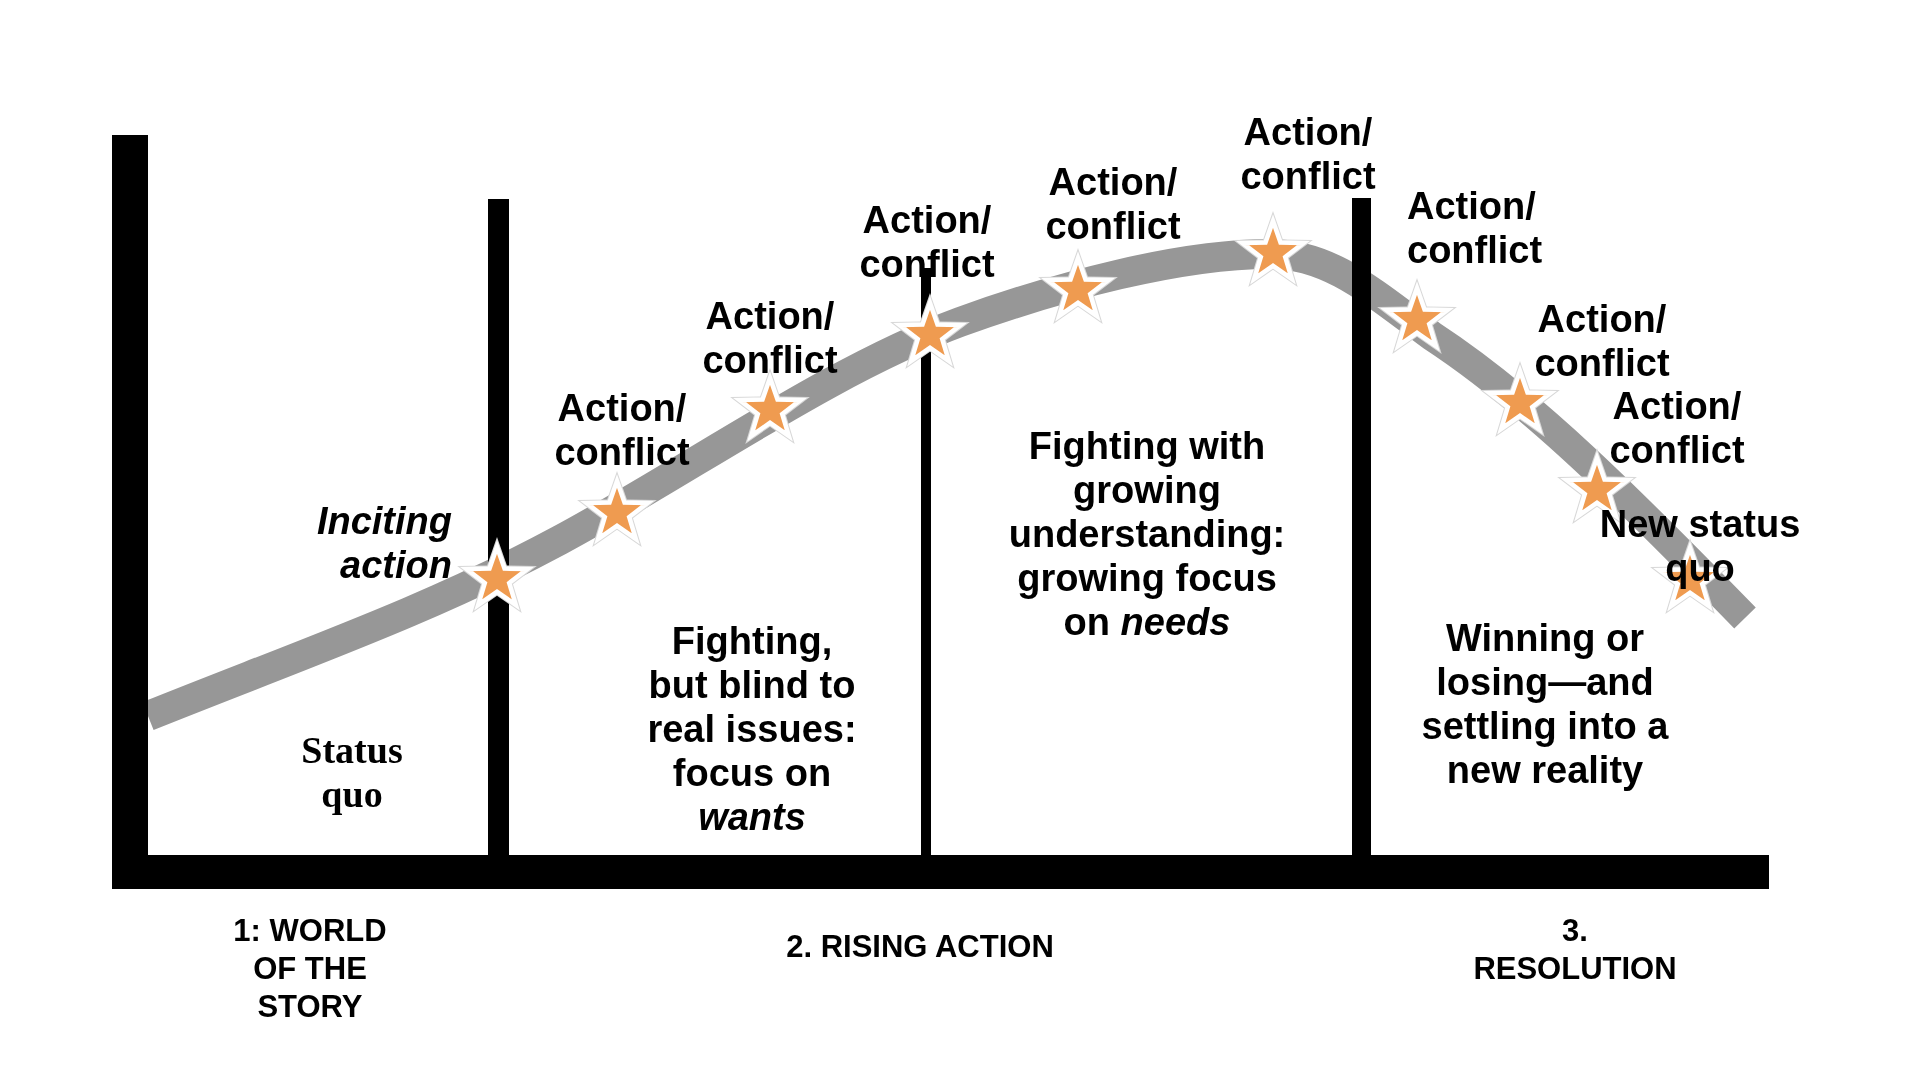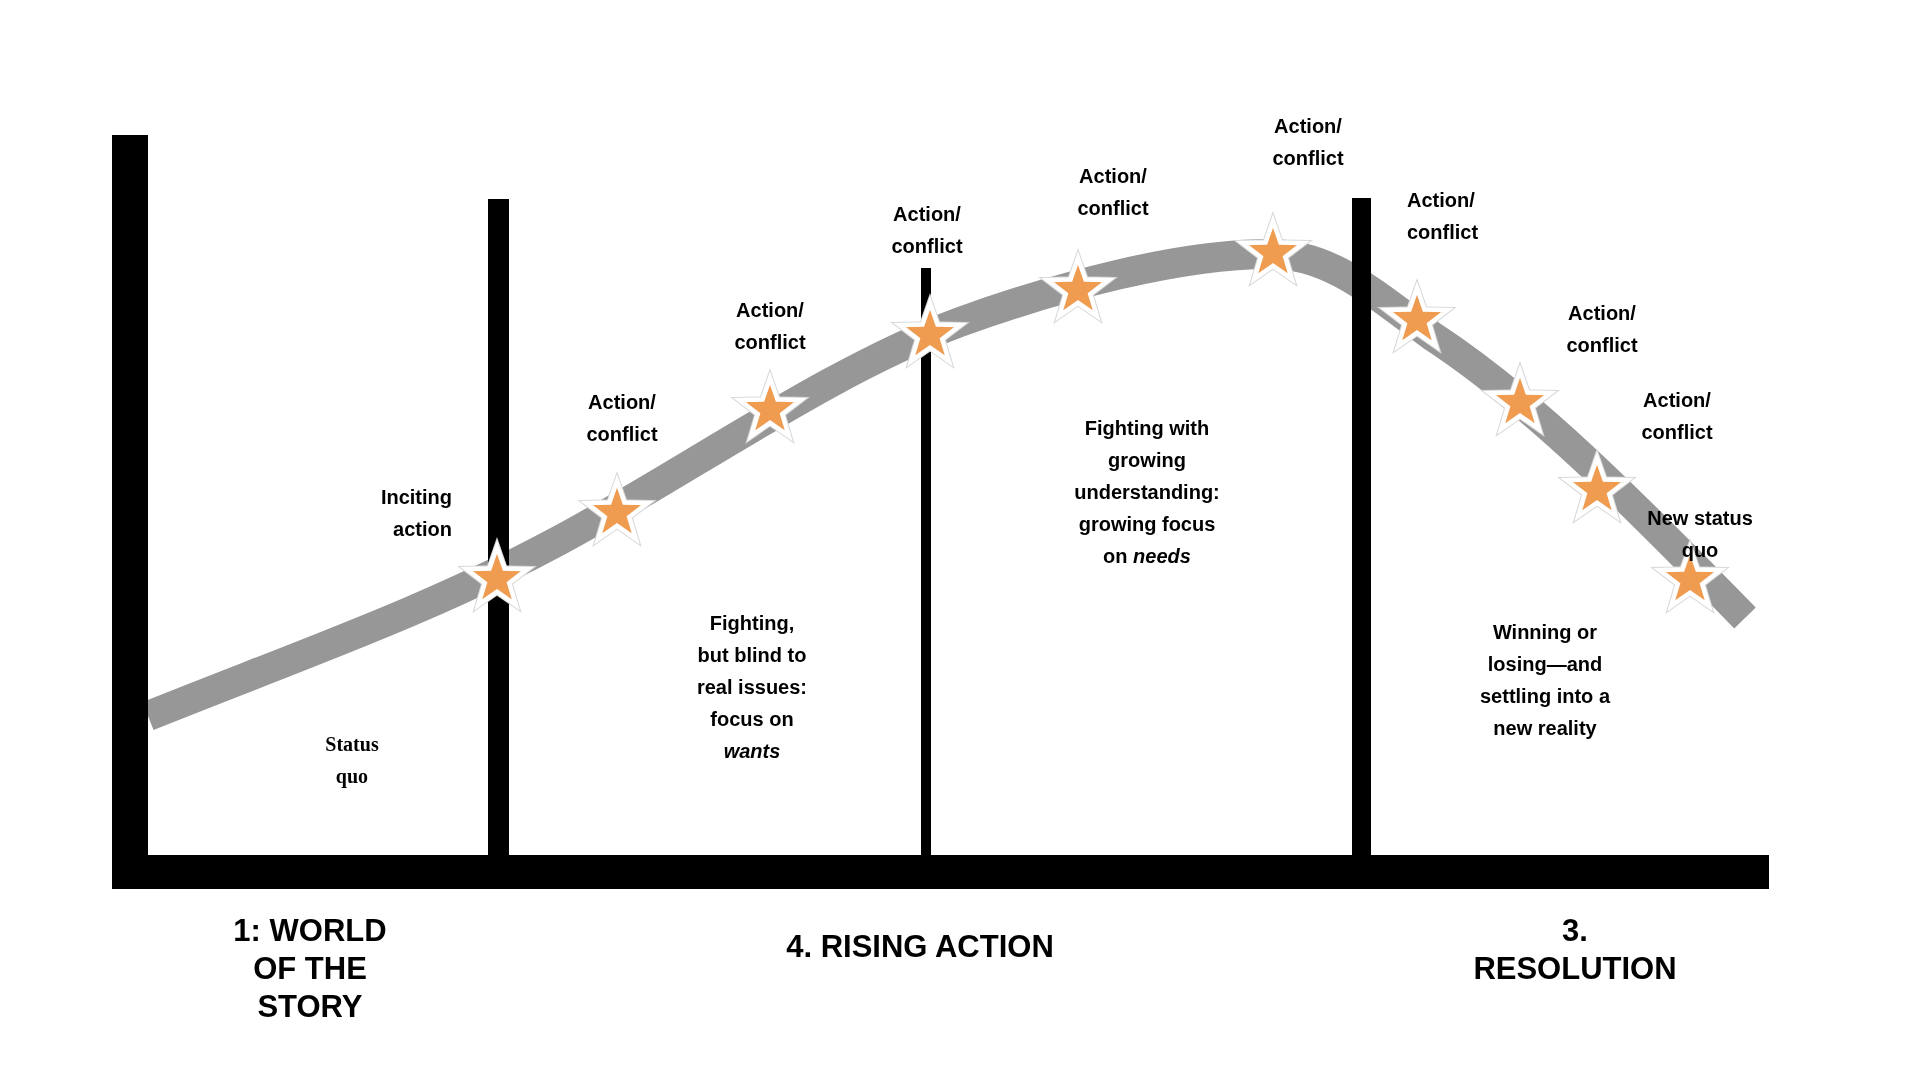--- a/index.html
+++ b/index.html
@@ -8,22 +8,22 @@
     width:1920px;height:1080px;
     background:#ffffff;
     overflow:hidden;
     font-family:"Liberation Sans","DejaVu Sans",sans-serif;
     color:#000;
   }
   .layer{position:absolute;left:0;top:0;width:1920px;height:1080px;}
   .label{
     position:absolute;
     font-weight:bold;
-    font-size:20px;
-    line-height:32px;
+    font-size:38px;
+    line-height:44px;
     text-align:center;
     white-space:pre-line;
     transform:translateX(-50%);
     color:#000;
   }
   .label.right{transform:translateX(-100%);text-align:right;}
   .label.left{transform:none;text-align:left;}
   .label.phase{font-size:31px;line-height:38px;}
   .it{font-style:italic;}
 </style>
@@ -84,21 +84,21 @@
         <g>
           <polygon points="1690.0,538.0 1699.9,566.4 1729.9,567.0 1706.0,585.2 1714.7,614.0 1690.0,596.8 1665.3,614.0 1674.0,585.2 1650.1,567.0 1680.1,566.4" fill="#D8D8D8"></polygon>
           <polygon points="1690.0,548.0 1697.5,569.6 1720.4,570.1 1702.2,584.0 1708.8,605.9 1690.0,592.8 1671.2,605.9 1677.8,584.0 1659.6,570.1 1682.5,569.6" fill="#EF9B50" stroke="#FFFFFF" stroke-width="4.5"></polygon>
         </g>
       </g>
   </svg>
 
   <div class="label" style="left:352px;top:728px;font-family:Liberation Serif, serif;">Status
 quo</div>
 
-  <div class="label right" style="left:452px;top:481px;">Inciting
+  <div class="label right" style="left:452px;top:499px;font-style:italic;">Inciting
 action</div>
 
   <div class="label" style="left:752px;top:575px;">
     <span>Fighting,
 but blind to
 real issues:
 focus on
 </span><span class="it">wants</span>
   </div>
 
@@ -114,21 +114,21 @@
 losing—and
 settling into a
 new reality</div>
 
   <div class="label" style="left:1700px;top:502px;">New status
 quo</div>
 
   <div class="label phase" style="left:310px;top:912px;">1: WORLD
 OF THE
 STORY</div>
-  <div class="label phase" style="left:920px;top:928px;">4. RISING ACTION</div>
+  <div class="label phase" style="left:920px;top:928px;">2. RISING ACTION</div>
   <div class="label phase" style="left:1575px;top:912px;">3.
 RESOLUTION</div>
 
 <div class="label" style="left: 622px; top: 386px;">Action/
 conflict</div>
     <div class="label" style="left: 770px; top: 294px;">Action/
 conflict</div>
     <div class="label" style="left: 927px; top: 198px;">Action/
 conflict</div>
     <div class="label" style="left: 1113px; top: 160px;">Action/

